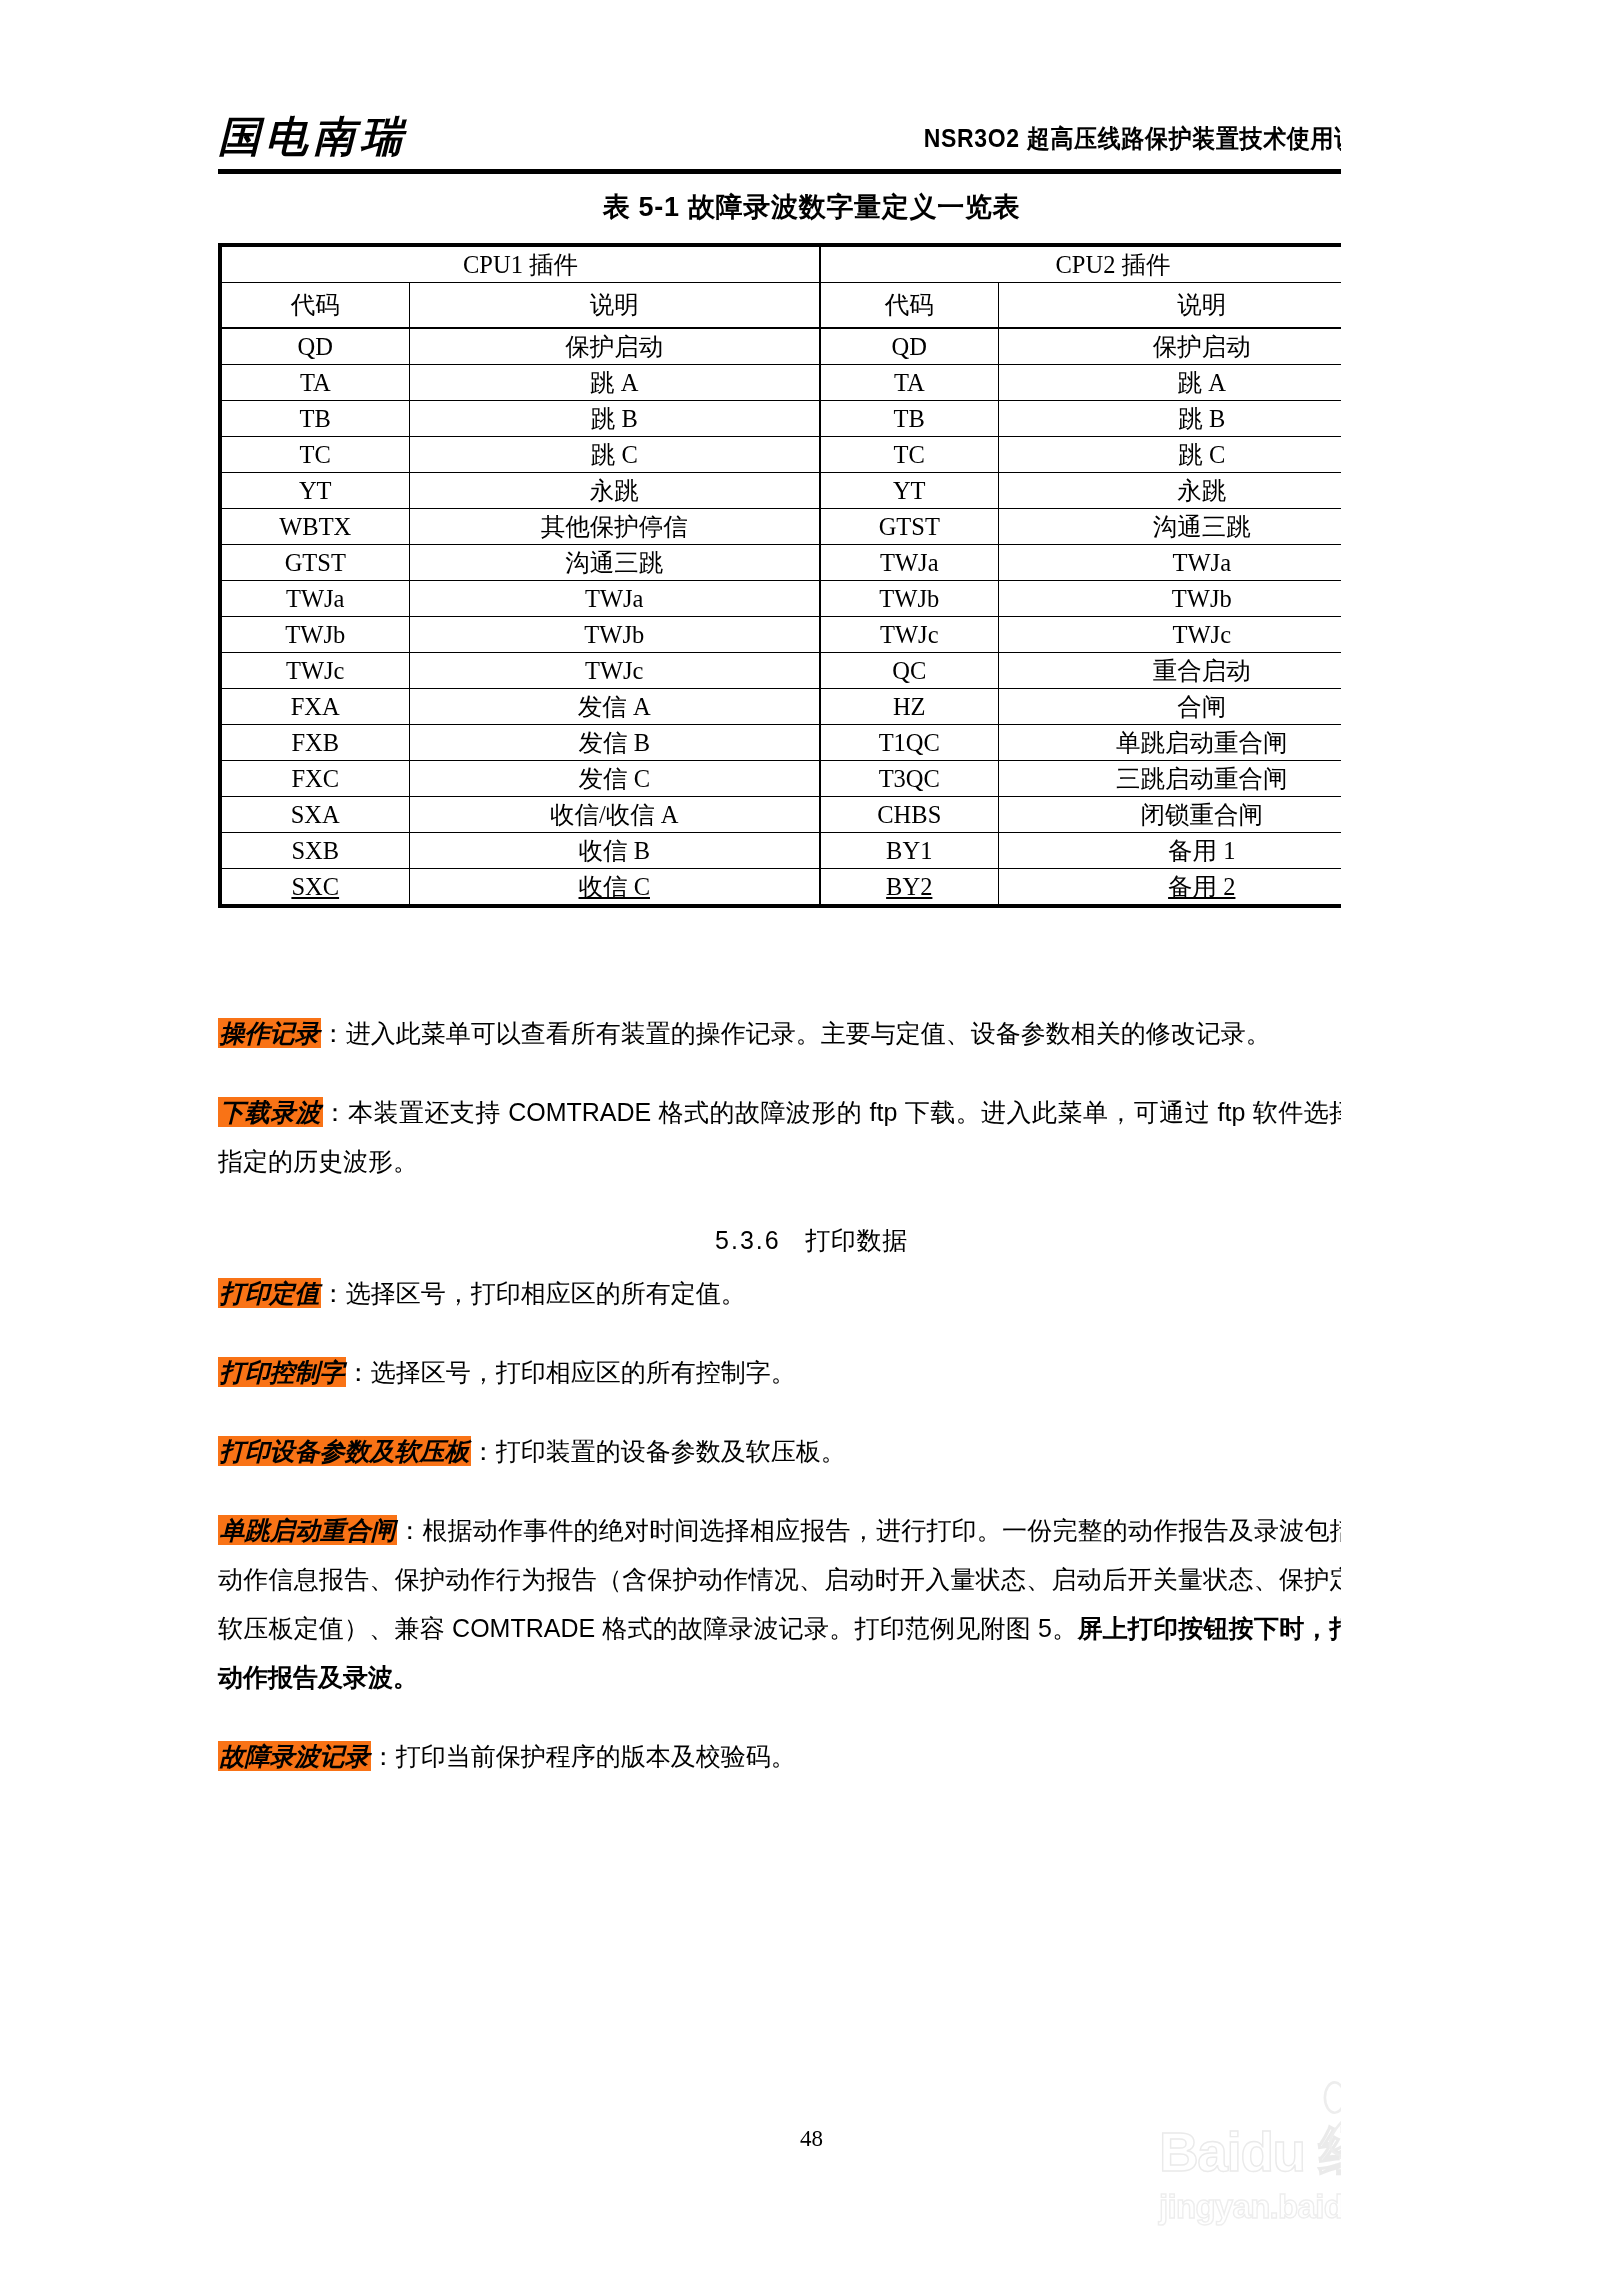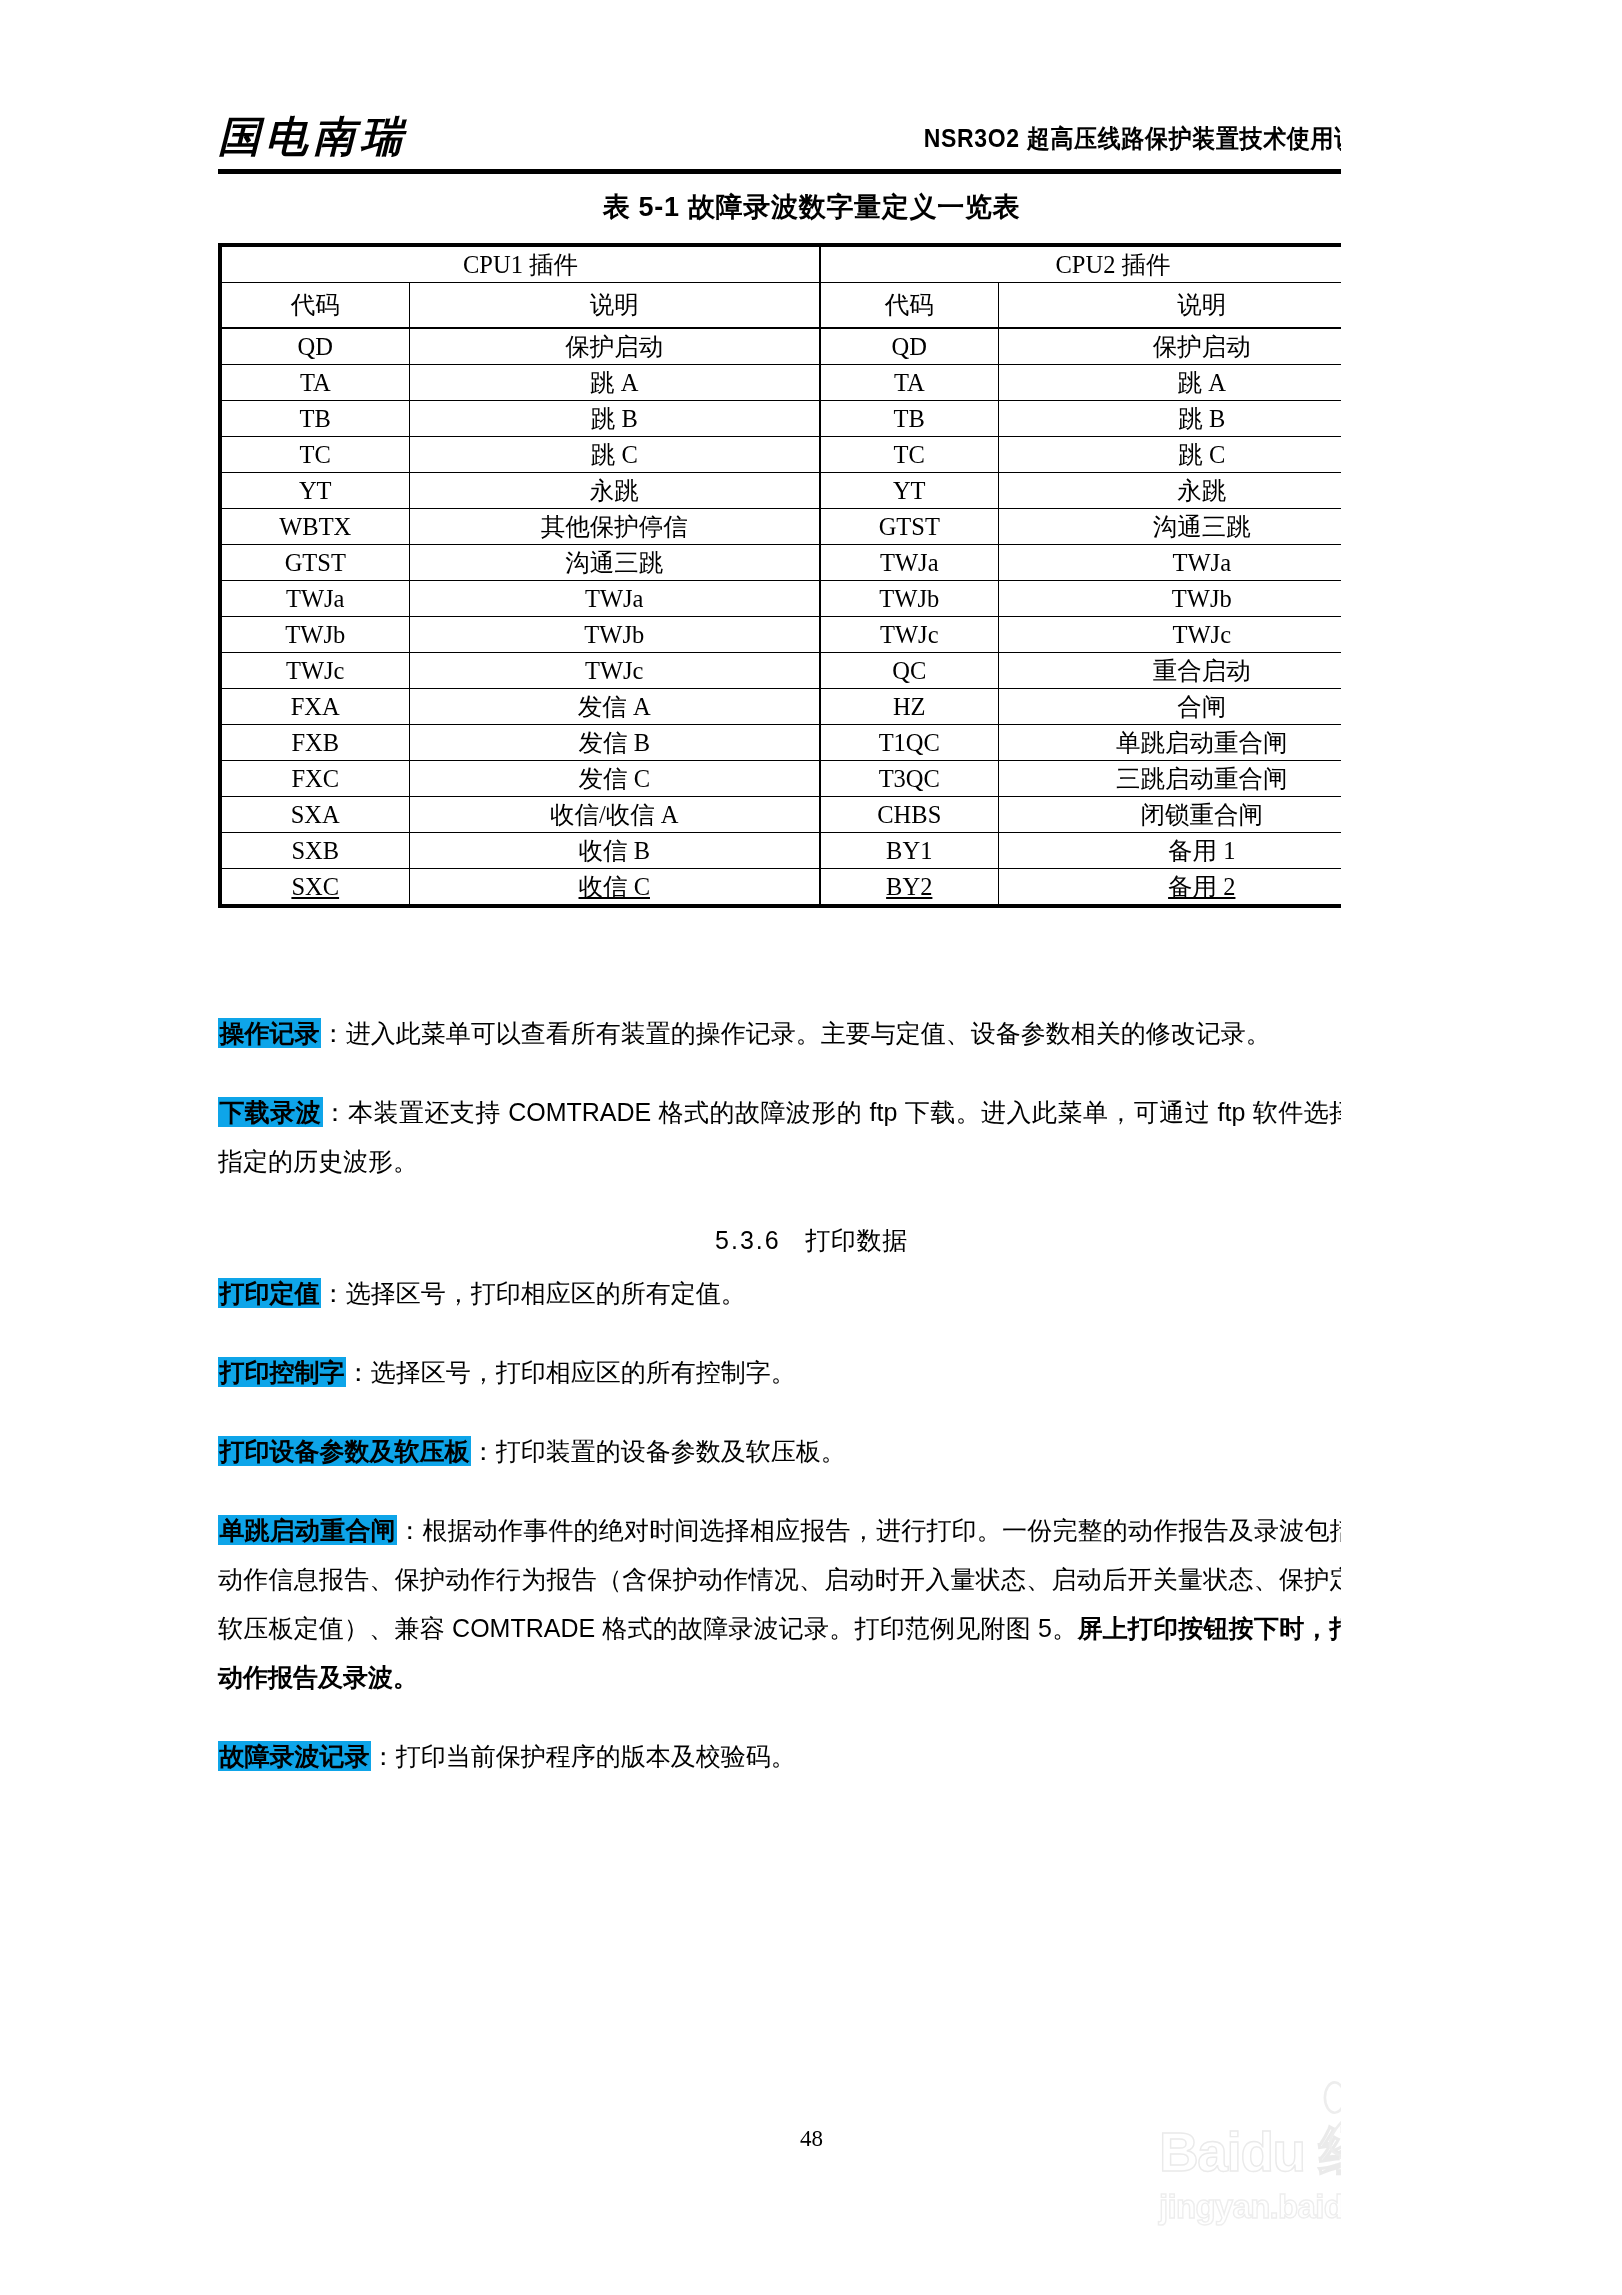--- a/index.html
+++ b/index.html
@@ -114,21 +114,22 @@
     font-size: 25px;
     line-height: 49px;
   }
   p.para {
     margin: 0 0 30px 0;
     text-align: justify;
     text-justify: inter-ideograph;
     text-indent: 0;
   }
   .term {
-    background: #0ea5e9;
+    background: #f97316;
+    font-style: italic;
     font-weight: 700;
     padding: 0.7px 1.4px;
   }
   .sec-head {
     margin: 0 0 4.1px 0;
     font-family: "Liberation Sans", "DejaVu Sans", sans-serif;
     font-size: 25px;
     font-weight: 400;
     letter-spacing: 0.7px;
     text-align: center;

